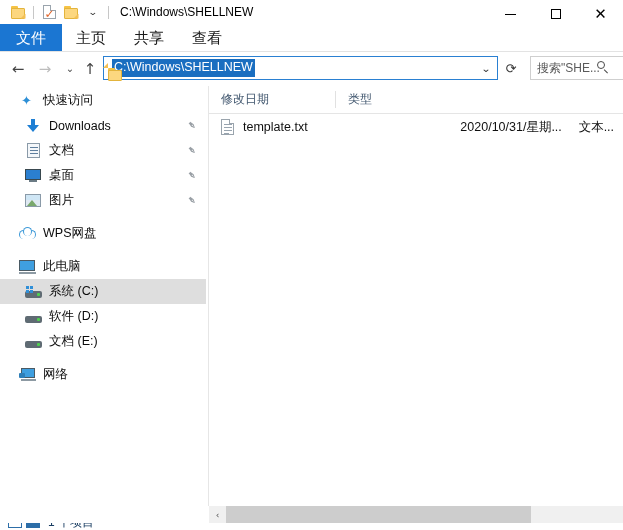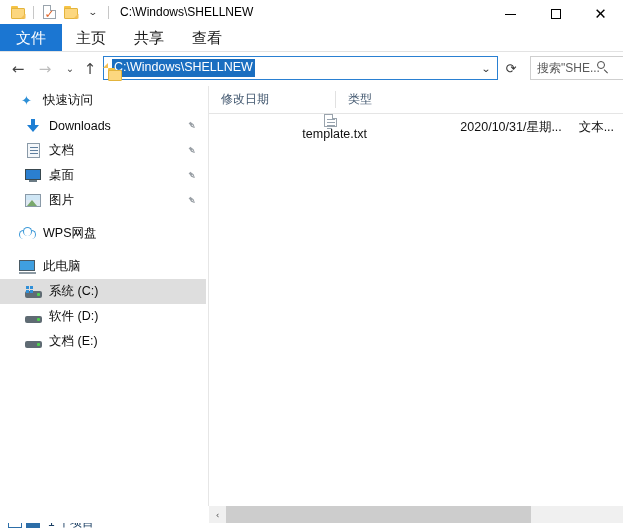--- a/index.html
+++ b/index.html
@@ -499,21 +499,21 @@
   }
   .cell {
     display: flex;
     align-items: center;
     font-size: 12.5px;
     color: #101010;
     box-sizing: border-box;
     white-space: nowrap;
     overflow: hidden;
   }
-  .cell-name { width: 258px; padding-left: 12px; flex-direction: column; }
+  .cell-name { width: 258px; padding-left: 12px; }
   .cell-date { width: 127px; padding-left: 12px; color: #101010; }
   .cell-type { width: 60px; padding-left: 12px; }
   .txt-ico {
     position: relative;
     width: 13px; height: 16px;
     background: #ffffff;
     border: 1px solid #9aa4ad;
     box-sizing: border-box;
     margin-right: 9px;
     flex: 0 0 13px;
@@ -782,20 +782,30 @@
             <span class="body"></span>
             <span class="led"></span>
           </span>
         </span>
       <span class="lbl">文档 (E:)</span>
     </div>
 
 
     <div class="grp-gap"></div>
 
+    <div class="nav-item indent-0">
+      <span class="ico">
+          <span class="ico-net">
+            <span class="mon"></span>
+            <span class="base"></span>
+            <span class="plug"></span>
+          </span>
+        </span>
+      <span class="lbl">网络</span>
+    </div>
 
   </div>
 
   <div class="filelist">
 
     <div class="col-head">
       <div class="col col-date">
         <span class="txt">修改日期</span>
         <span class="col-sep"></span>
       </div>

